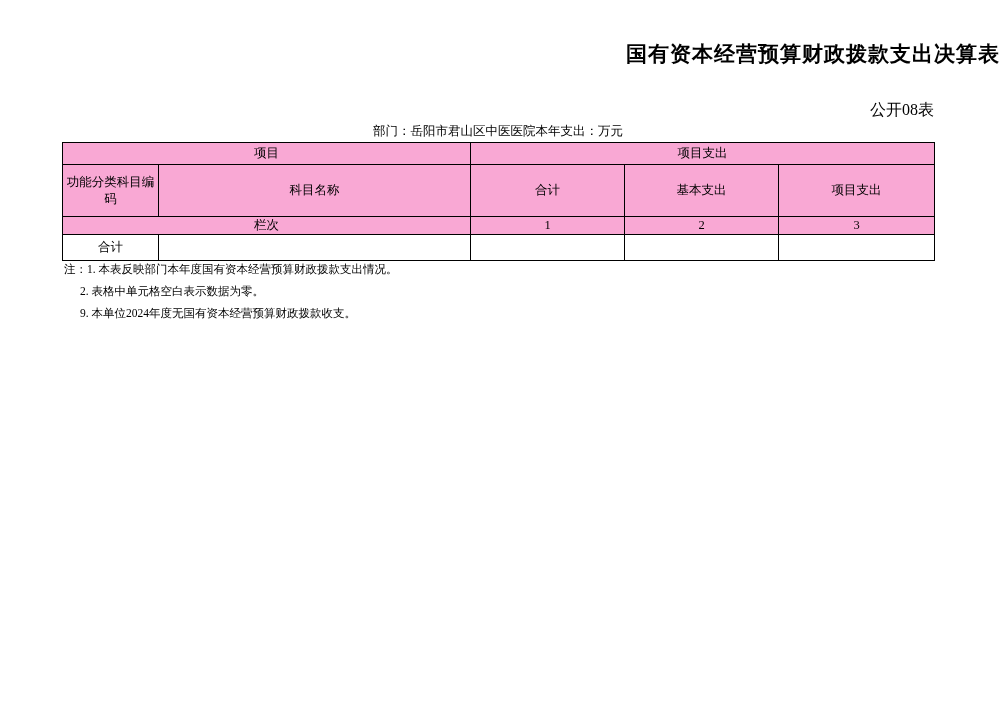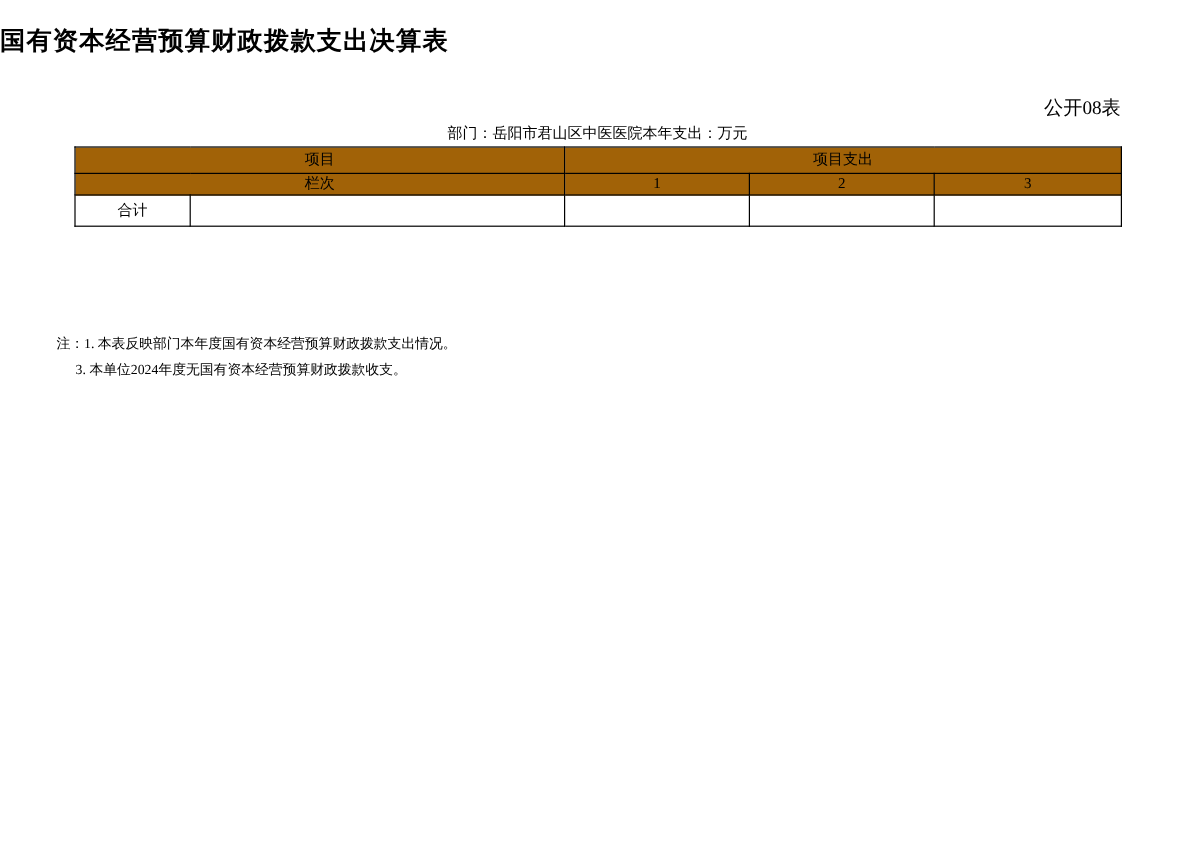--- a/index.html
+++ b/index.html
@@ -15,25 +15,25 @@
     position: relative;
     overflow: hidden;
   }
   .page {
     width: 1000px;
     height: 706px;
     position: relative;
     box-sizing: border-box;
   }
   .doc-title {
-    text-align: left;
+    text-align: right;
     font-size: 21px;
     font-weight: bold;
     letter-spacing: 1px;
-    margin-top: 20px;
+    margin-top: 40px;
     font-family: "Liberation Serif", "DejaVu Serif", serif;
   }
   .form-code {
     position: absolute;
     right: 66px;
     top: 60px;
     font-size: 16px;
     text-align: right;
   }
   .meta-row {
@@ -57,40 +57,39 @@
     table-layout: fixed;
   }
   table.main td {
     border: 1px solid #000000;
     text-align: center;
     vertical-align: middle;
     font-size: 12.5px;
     padding: 0;
   }
   .hdr {
-    background: #a16207;
+    background: #f9a8d4;
   }
   .h-top { height: 22px; }
   .h-mid { height: 52px; }
   .h-num { height: 16px; }
   .r-data { height: 26px; }
   .cell-left {
     text-align: left;
     padding-left: 6px;
   }
   .two-line {
     line-height: 1.35;
   }
   .notes {
     position: absolute;
-    left: 47px;
+    left: 64px;
     top: 219px;
     font-size: 11.5px;
     line-height: 1.9;
-    margin-top: 38px;
   }
   .notes div {
     white-space: nowrap;
   }
   .note-indent {
     padding-left: 16px;
   }
 </style>
 </head>
 <body>
@@ -112,34 +111,42 @@
       <col style="width:312px">
       <col style="width:154px">
       <col style="width:154px">
       <col style="width:156px">
     </colgroup>
     <tbody>
       <tr class="h-top">
         <td class="hdr" colspan="2">项目</td>
         <td class="hdr" colspan="3">项目支出</td>
       </tr>
+      <tr class="h-mid">
+        <td class="hdr two-line">功能分类科目编码</td>
+        <td class="hdr">科目名称</td>
+        <td class="hdr">合计</td>
+        <td class="hdr">基本支出</td>
+        <td class="hdr">项目支出</td>
+      </tr>
       <tr class="h-num">
         <td class="hdr" colspan="2">栏次</td>
         <td class="hdr">1</td>
         <td class="hdr">2</td>
         <td class="hdr">3</td>
       </tr>
       <tr class="r-data">
         <td class="cell-left">合计</td>
         <td></td>
         <td></td>
         <td></td>
         <td></td>
       </tr>
     </tbody>
   </table>
 
   <div class="notes">
     <div>注：1. 本表反映部门本年度国有资本经营预算财政拨款支出情况。</div>
-    <div class="note-indent">3. 本单位2024年度无国有资本经营预算财政拨款收支。</div>
+    <div class="note-indent">2. 表格中单元格空白表示数据为零。</div>
+    <div class="note-indent">9. 本单位2024年度无国有资本经营预算财政拨款收支。</div>
   </div>
 
 </div>
 
 </body></html>

